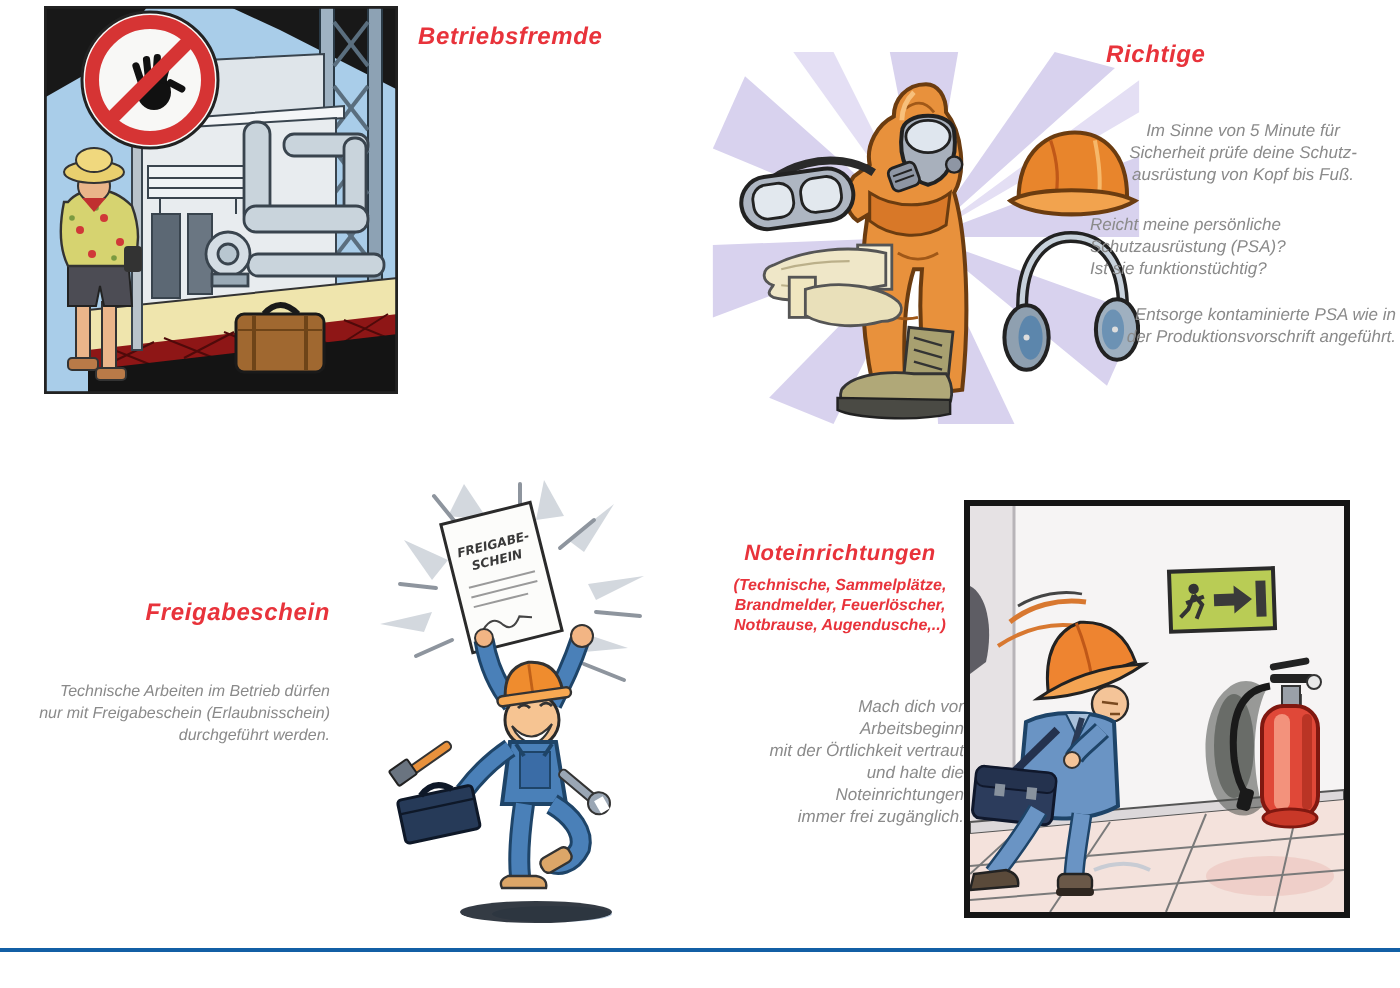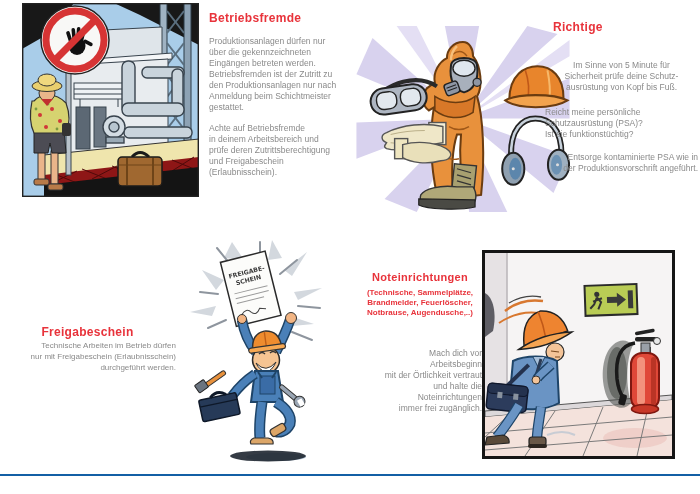--- a/index.html
+++ b/index.html
@@ -1,31 +1,31 @@
 <!DOCTYPE html>
 <html><head>
 <meta charset="utf-8">
 <style>
   html,body{margin:0;padding:0;background:#fff;}
   .page{position:relative;width:700px;height:476px;background:#fff;overflow:hidden;
-        font-family:"Liberation Sans",sans-serif;}
+        font-family:"Liberation Sans",sans-serif;font-style:italic;}
   .abs{position:absolute;}
   .title{font-family:"Liberation Sans",sans-serif;font-weight:bold;color:#e8333b;
          font-size:12px;letter-spacing:.3px;}
   .body-txt{font-size:8.5px;line-height:11px;color:#8a8a8a;white-space:pre-line;}
   .q1-title{left:209px;top:11px;}
   .q1-body1{left:209px;top:36px;width:150px;}
   .q1-body2{left:209px;top:123px;width:150px;}
   .q2-title{left:553px;top:19px;line-height:17px;}
   .q2-title .l2{display:block;padding-left:12px;}
   .q2-body1{left:545px;top:60px;width:153px;text-align:center;}
   .q2-body2{left:545px;top:107px;width:153px;text-align:left;}
   .q2-body3{left:545px;top:152px;width:153px;text-align:right;}
-  .q3-title{left:10px;top:299px;width:155px;text-align:center;margin-top:26px;}
-  .q3-body{left:0px;top:340px;width:165px;text-align:right;font-size:8px;padding-left:11px;}
+  .q3-title{left:10px;top:299px;width:155px;text-align:right;}
+  .q3-body{left:0px;top:340px;width:165px;text-align:right;font-size:8px;}
   .q4-title{left:358px;top:271px;width:124px;text-align:center;font-size:11px;}
   .q4-sub{left:350px;top:288px;width:140px;text-align:center;font-size:8px;
           font-weight:bold;color:#e8333b;line-height:10px;white-space:pre-line;}
   .q4-body{left:358px;top:348px;width:124px;text-align:right;}
   .illus1{left:22px;top:3px;}
   .illus2{left:356px;top:26px;}
   .illus3{left:172px;top:240px;}
   .illus4{left:482px;top:250px;width:187px;height:203px;border:3px solid #151515;}
   .footer-bar{left:0;top:474px;width:700px;height:20px;background:#135fa5;}
 </style>
@@ -145,32 +145,20 @@
       <rect x="40" y="120" width="9" height="13" rx="2" fill="#333"></rect>
       <circle cx="25" cy="90" r="8" fill="#eab58a" stroke="#333" stroke-width="1"></circle>
       <polygon points="19,96 31,96 25,103" fill="#c03030"></polygon>
       <ellipse cx="25" cy="83" rx="15" ry="5.5" fill="#e9cf6e" stroke="#333"></ellipse>
       <ellipse cx="25" cy="77" rx="9" ry="6" fill="#f0d87e" stroke="#333"></ellipse>
     </g>
     <rect x="0.7" y="0.7" width="175.6" height="192.6" fill="none" stroke="#222" stroke-width="1.4"></rect>
   </svg>
 
   <div class="abs title q1-title">Betriebsfremde</div>
-  <div class="abs body-txt q1-body1">Produktionsanlagen dürfen nur
-über die gekennzeichneten
-Eingängen betreten werden.
-Betriebsfremden ist der Zutritt zu
-den Produktionsanlagen nur nach
-Anmeldung beim Schichtmeister
-gestattet.</div>
-  <div class="abs body-txt q1-body2">Achte auf Betriebsfremde
-in deinem Arbeitsbereich und
-prüfe deren Zutrittsberechtigung
-und Freigabeschein
-(Erlaubnisschein).</div>
 
   <svg class="abs illus2" width="214" height="186" viewBox="0 0 212 185">
     <g fill="#d8d2ee">
       <polygon points="106,92 88,0 122,0"></polygon>
       <polygon points="106,92 170,0 200,8"></polygon>
       <polygon points="106,92 212,52 212,92"></polygon>
       <polygon points="106,92 212,130 196,166"></polygon>
       <polygon points="106,92 150,185 112,185"></polygon>
       <polygon points="106,92 60,185 28,172"></polygon>
       <polygon points="106,92 0,132 0,96"></polygon>

